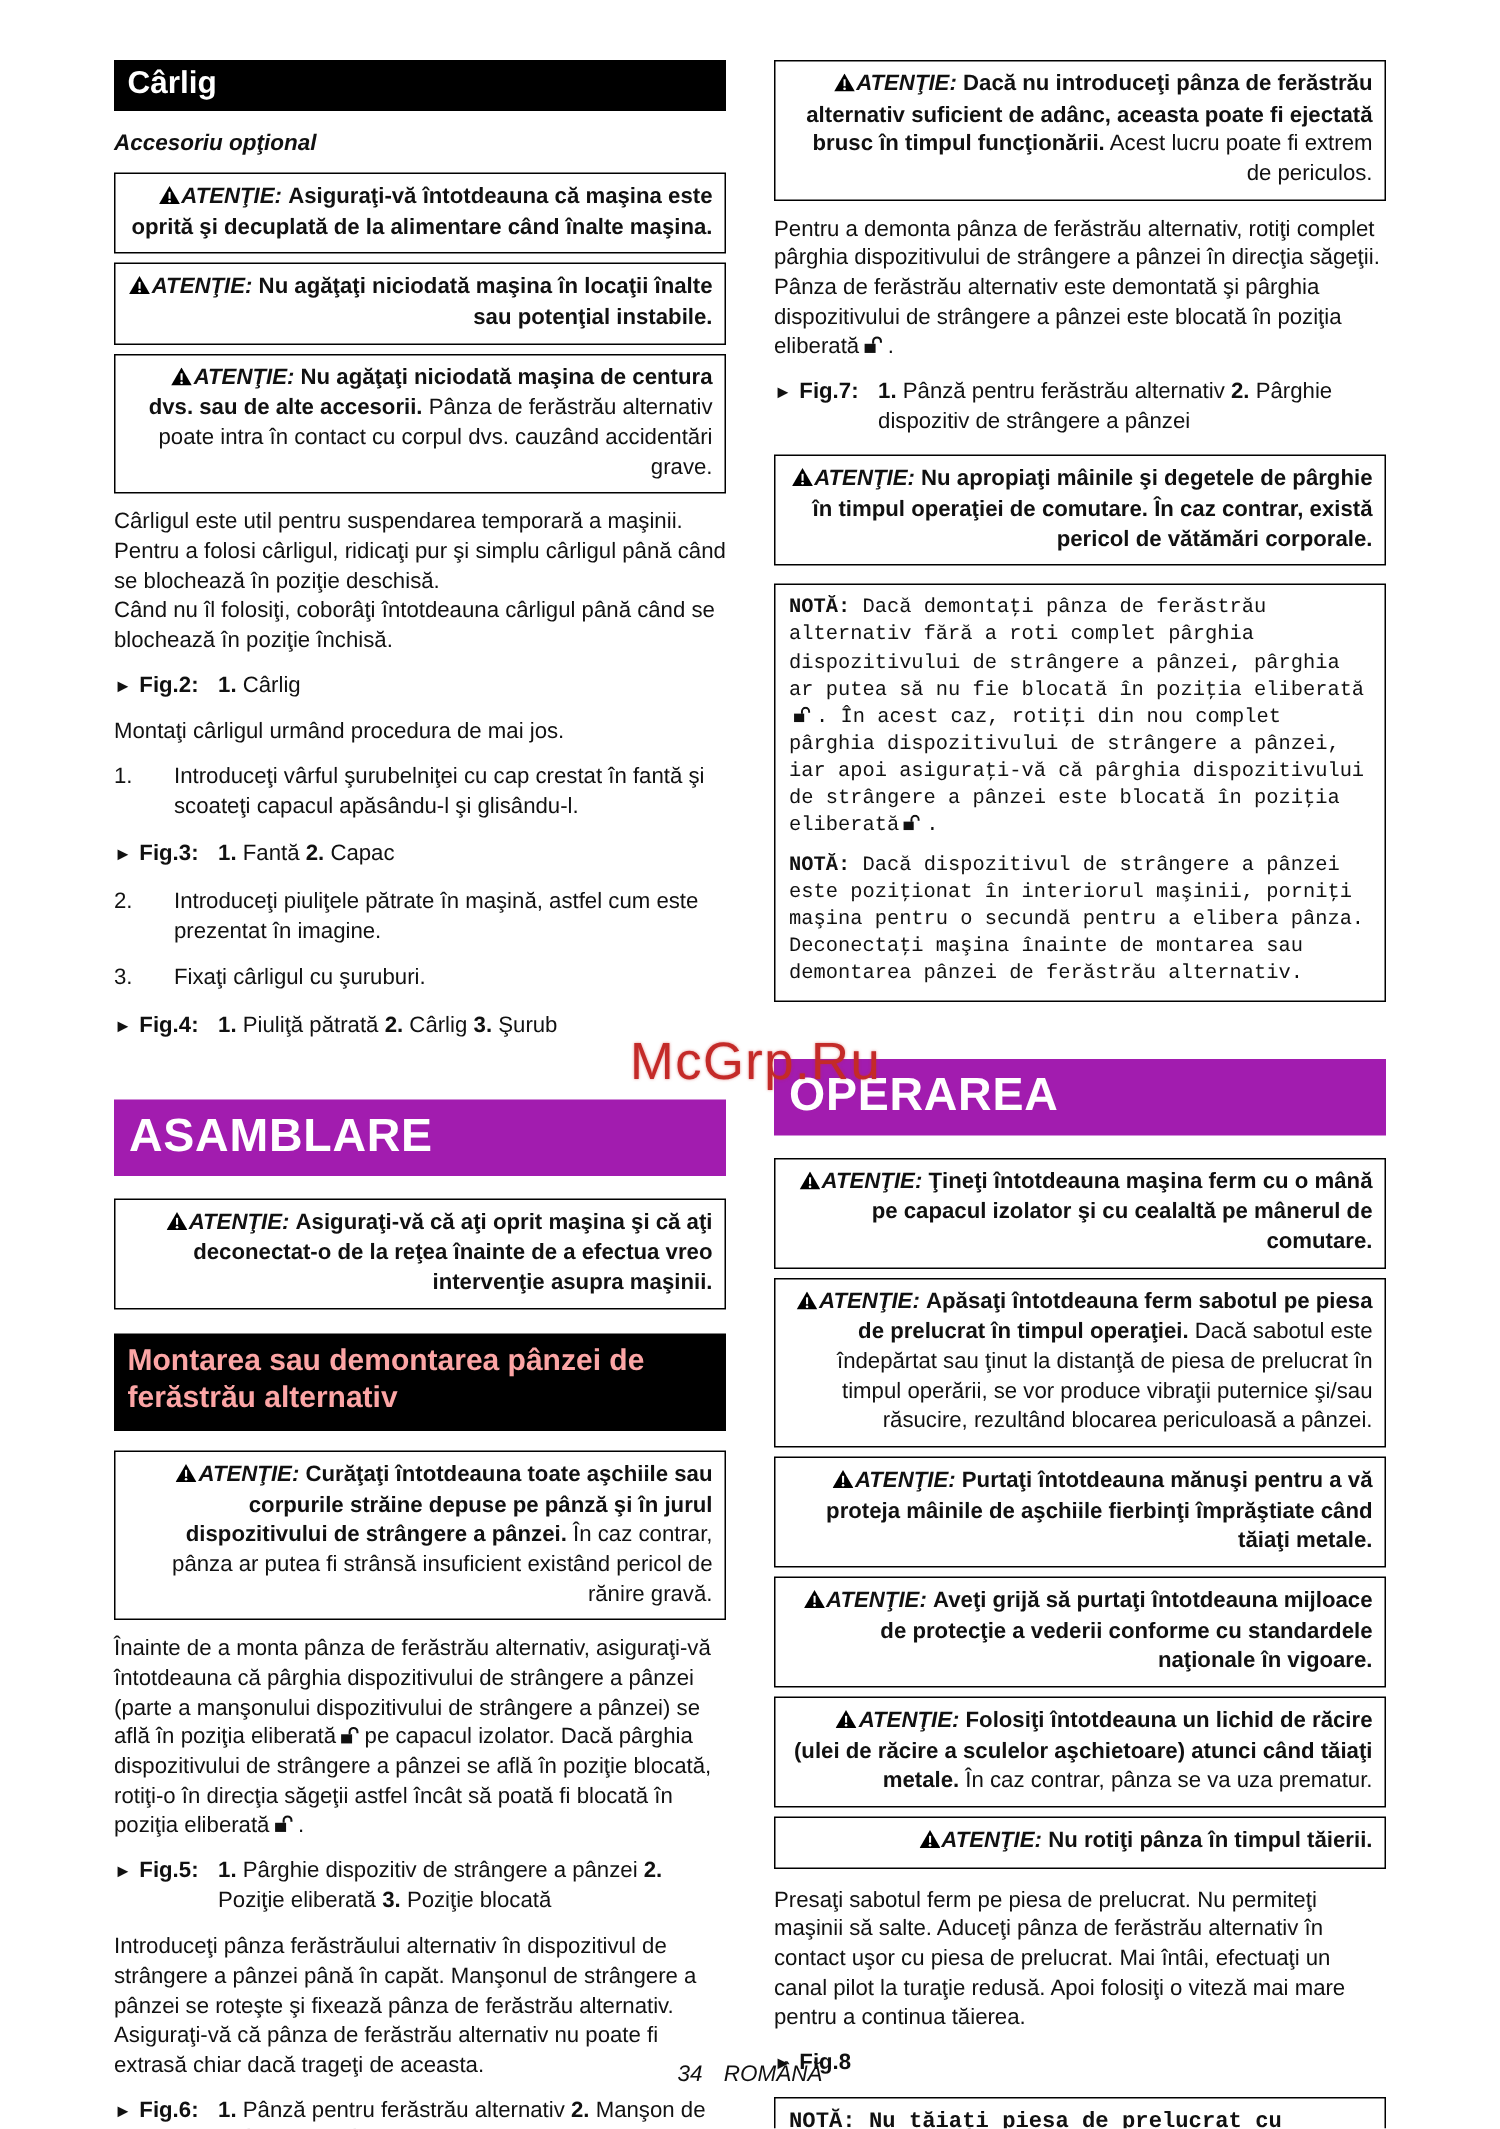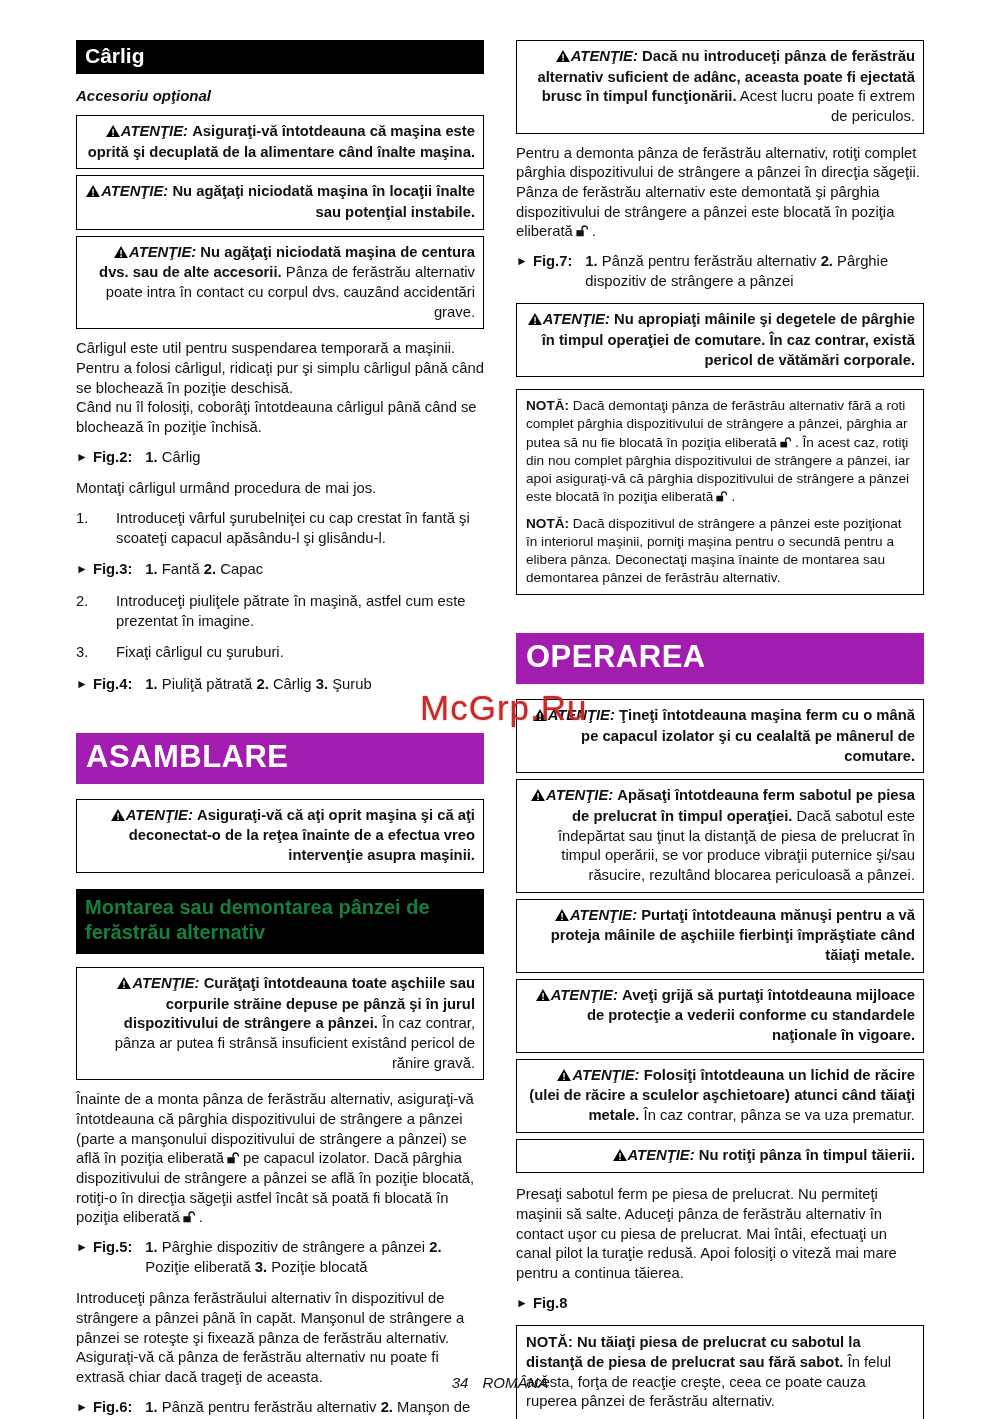--- a/index.html
+++ b/index.html
@@ -27,23 +27,23 @@
   .fig .arrow  { margin-right:5px; font-size:12px; padding-top:2px; }
   .fig .flab   { font-weight:700; margin-right:13px; white-space:nowrap; }
   .fig .fitems { flex:1; }
   .fig .fitems b { font-weight:700; }
 
   .step { display:flex; font-size:14.8px; line-height:1.33; margin-bottom:12px; }
   .step .sn { flex:0 0 40px; }
   .step .st { flex:1; }
 
   .big-bar { background:#a21caf; color:#fff; font-weight:700; font-size:31px; padding:6px 10px 9px; margin:38px 0 15px; letter-spacing:.5px; }
-  .sec-bar { background:#000; color:#15803d; font-weight:700; font-size:20px; line-height:1.28; padding:6px 9px 8px; margin:16px 0 13px; }
-
-  .notebox { border:1px solid #000; padding:7px 9px; font-size:13.6px; line-height:1.33; margin-bottom:11px; }
+  .sec-bar { background:#000; color:#fca5a5; font-weight:700; font-size:20px; line-height:1.28; padding:6px 9px 8px; margin:16px 0 13px; }
+
+  .notebox { border:1px solid #000; padding:7px 9px; font-size:13.6px; line-height:1.33; margin-bottom:11px;font-family:Liberation Mono, monospace; }
   .notebox .nlabel { font-weight:700; }
   .notebox p + p { margin-top:9px; }
   .notebox.big { font-size:14.8px; }
   .notebox .nbold { font-weight:700; }
 
   .lockicon { display:inline-block; vertical-align:-1px; margin:0 3px; }
 
   .footer { position:absolute; left:0; right:0; bottom:28px; text-align:center; font-style:italic; font-size:15px; color:#111; }
   .footer .fp { margin-right:10px; }
 

